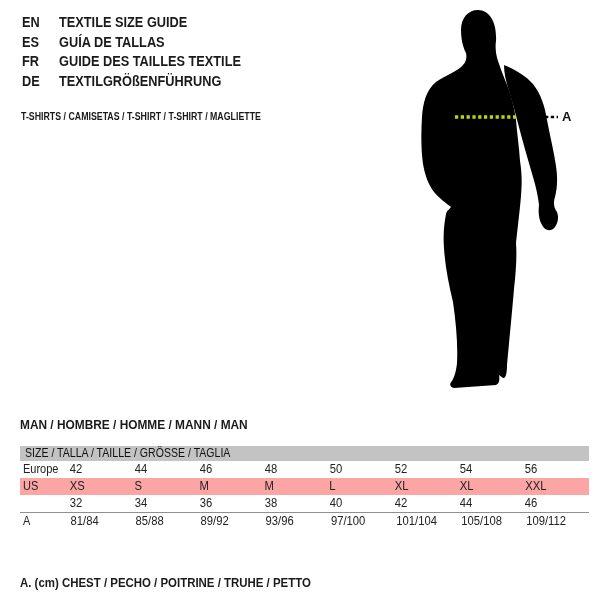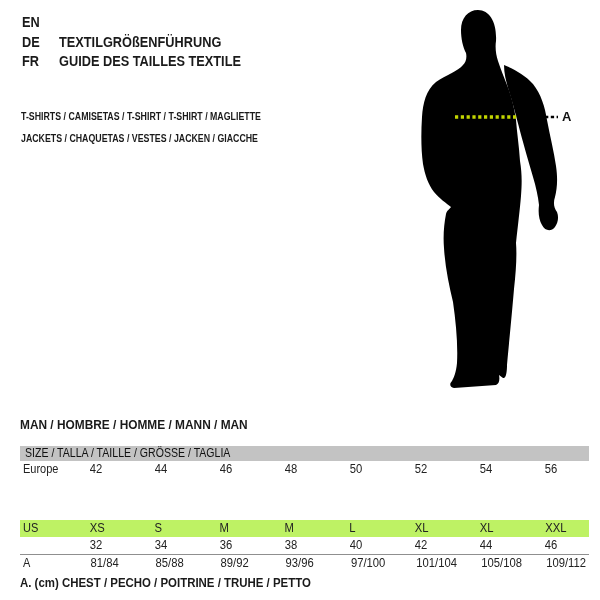--- a/index.html
+++ b/index.html
@@ -22,51 +22,55 @@
   .figure { position:absolute; left:408px; top:3px; width:185px; height:390px; }
   .figure svg { display:block; width:185px; height:390px; }
   .a-label { position:absolute; left:562px; top:109px; font-size:13px; font-weight:bold; color:#111; }
 
   
   .man-label { position:absolute; left:20px; top:417px; font-weight:bold; font-size:13.5px; }
 
   
   .size-table { position:absolute; left:20px; top:446px; width:569px; font-size:12.5px; color:#222; }
   .thead { background:#c3c3c3; height:15px; line-height:15px; padding-left:5px; font-size:12px; color:#111; }
-  .trow { display:flex; height:17px; line-height:17px; box-sizing:border-box;gap:20px; }
-  .trow.stripe { background:#bef264;margin-top:42px; }
+  .trow { display:flex; height:17px; line-height:17px; box-sizing:border-box; }
+  .trow.stripe { background:#fca5a5; }
   .trow.last { border-top:1px solid #8f8f8f; }
   .tlabel { width:46px; padding-left:3px; text-align:left; }
   .tcell { flex:1; }
 
   
   .footnote { position:absolute; left:20px; top:547px; font-weight:bold; font-size:13px;margin-top:28px; }
 </style>
 </head>
 <body>
 
 <div class="canvas">
 
   <div class="langs">
     <div class="lang-row">
       <span class="lang-code"><span class="cond">EN</span></span>
+      <span><span class="cond">TEXTILE SIZE GUIDE</span></span>
+    </div>
+    <div class="lang-row">
+      <span class="lang-code"><span class="cond">ES</span></span>
+      <span><span class="cond">GUÍA DE TALLAS</span></span>
+    </div>
+    <div class="lang-row">
+      <span class="lang-code"><span class="cond">FR</span></span>
+      <span><span class="cond">GUIDE DES TAILLES TEXTILE</span></span>
     </div>
     <div class="lang-row">
       <span class="lang-code"><span class="cond">DE</span></span>
       <span><span class="cond">TEXTILGRÖßENFÜHRUNG</span></span>
     </div>
-    <div class="lang-row">
-      <span class="lang-code"><span class="cond">FR</span></span>
-      <span><span class="cond">GUIDE DES TAILLES TEXTILE</span></span>
-    </div>
   </div>
 
   <div class="cats">
     <div><span class="cond">T-SHIRTS / CAMISETAS / T-SHIRT / T-SHIRT / MAGLIETTE</span></div>
-    <div><span class="cond">JACKETS / CHAQUETAS / VESTES / JACKEN / GIACCHE</span></div>
   </div>
 
   <div class="figure">
     <svg viewBox="0 0 185 390" xmlns="http://www.w3.org/2000/svg">
       <path fill="#000000" d="
         M70,7
         C60,7 53,15 53,27
         C53,36 55,44 58,50
         C59,55 58,59 55,62
         C50,68 38,72 28,79

